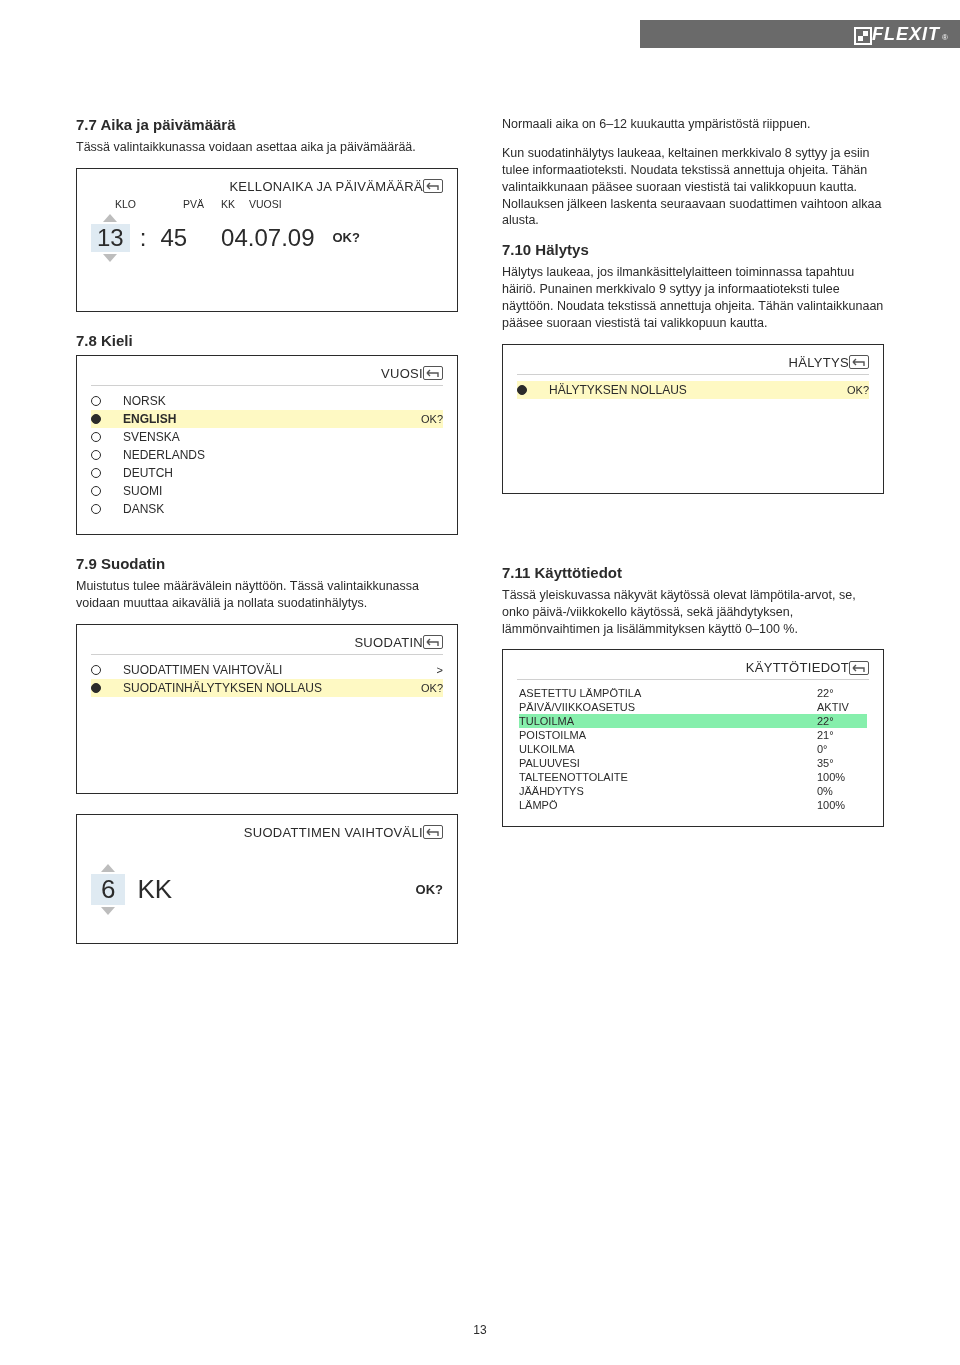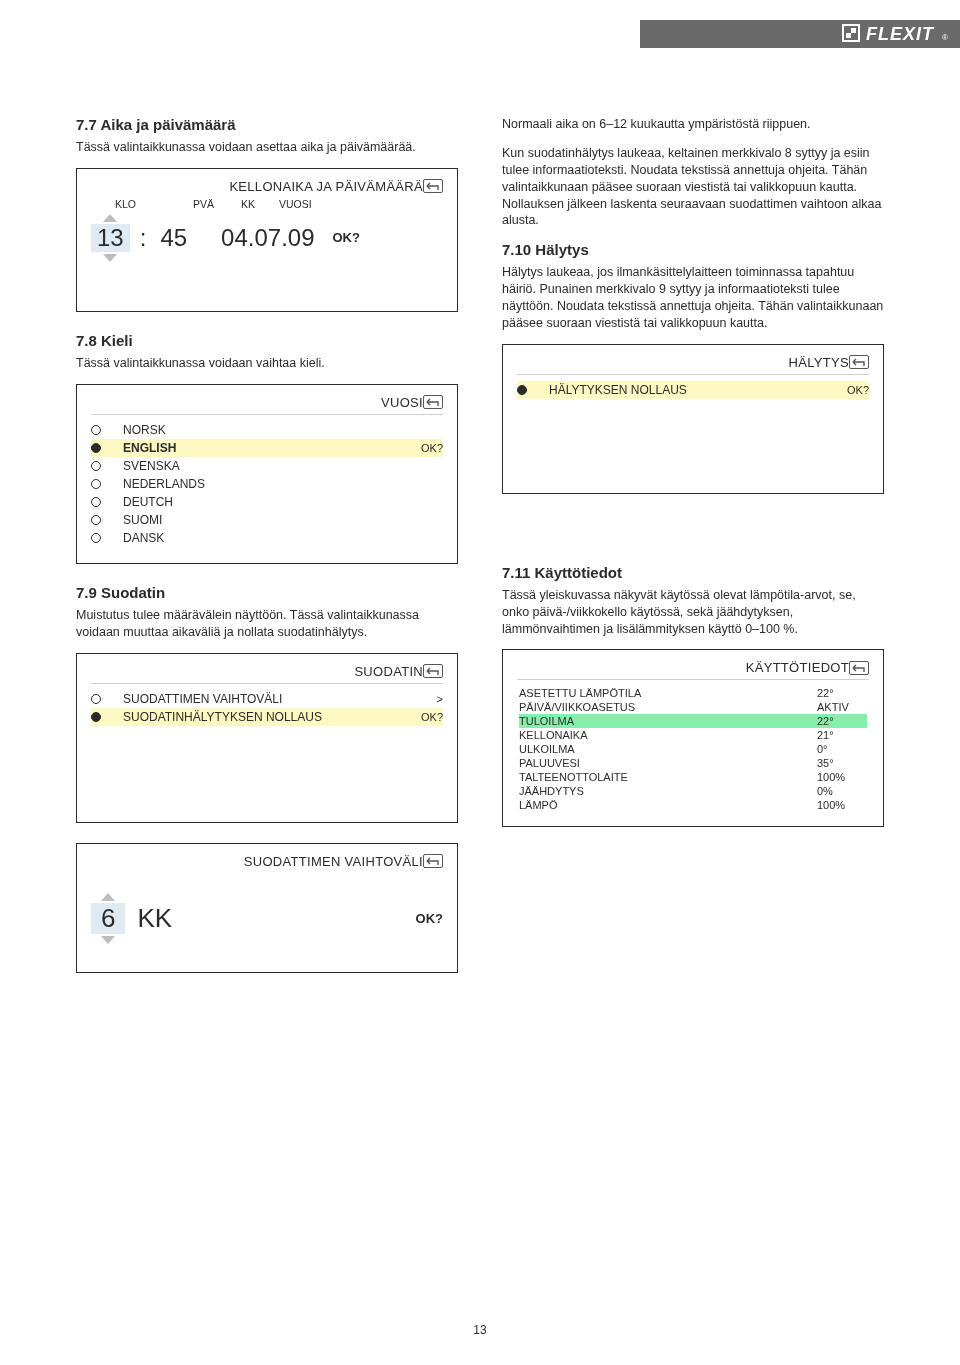--- a/index.html
+++ b/index.html
@@ -1,32 +1,32 @@
 <!DOCTYPE html>
 <html><head>
 <meta charset="utf-8">
 <style>
 *{margin:0;padding:0;box-sizing:border-box}
 body{font-family:Arial,Helvetica,sans-serif;width:960px;height:1365px;background:#fff;position:relative;color:#2b2b2b}
 .header-bar{position:absolute;top:20px;right:0;width:320px;height:28px;background:#6a6a6a;display:flex;align-items:center;justify-content:flex-end;padding-right:12px}
-.brand{display:flex;align-items:flex-start;gap:6px}
+.brand{display:flex;align-items:flex-end;}
 .brand-icon{width:18px;height:18px;border:2px solid #fff;display:flex;align-items:center;justify-content:center}
 .brand-icon::before{content:"";width:10px;height:10px;background:conic-gradient(#fff 0 25%,transparent 0 50%,#fff 0 75%,transparent 0)}
 .brand-text{color:#fff;font-size:18px;font-weight:900;font-style:italic;letter-spacing:1px}
 .dot{color:#fff;font-size:8px;margin-left:2px;align-self:flex-end;padding-bottom:3px}
 .content{position:absolute;top:116px;left:76px;right:76px;display:flex;gap:44px}
 .col{flex:1}
 h2{font-size:15px;font-weight:700;margin-bottom:6px}
 .body-text{font-size:12.5px;line-height:1.35;margin-bottom:12px}
 .panel{border:1.5px solid #2b2b2b;padding:10px 14px 14px;margin-bottom:20px;font-size:13px;min-height:40px}
 .panel-header{display:flex;justify-content:flex-end;align-items:center;font-size:13px;font-weight:400;letter-spacing:0.3px;margin-bottom:4px}
 .back-icon{width:20px;height:14px;border:1px solid #555;border-radius:2px;display:flex;align-items:center;justify-content:center}
 .back-icon svg{width:14px;height:10px}
 .divider{height:1px;background:#d0d0d0;margin:4px 0 6px}
-.time-labels{display:flex;gap:10px;font-size:10.5px;padding-left:24px;margin-bottom:4px}
+.time-labels{display:flex;font-size:10.5px;padding-left:24px;margin-bottom:4px}
 .time-labels .lbl1{width:68px}
 .time-labels .lbl2{width:38px}
 .time-labels .lbl3{width:28px}
 .time-row{display:flex;align-items:center;gap:8px}
 .spinner{display:flex;flex-direction:column;align-items:center}
 .arrow-up{width:0;height:0;border-left:7px solid transparent;border-right:7px solid transparent;border-bottom:8px solid #bdbdbd;margin-bottom:2px}
 .arrow-down{width:0;height:0;border-left:7px solid transparent;border-right:7px solid transparent;border-top:8px solid #bdbdbd;margin-top:2px}
 .time-val{font-size:24px;font-weight:400;background:#dfeaf2;padding:0 6px}
 .colon{font-size:24px;padding:0 2px}
 .date{font-size:24px;padding:0 4px}
@@ -84,21 +84,20 @@
         </div>
         <span class="colon">:</span>
         <span class="date">45</span>
         <span style="width:10px"></span>
         <span class="date">04.07.09</span>
         <span class="ok">OK?</span>
       </div>
     </div>
 
     <h2>7.8  Kieli</h2>
-    <p class="body-text">Tässä valintaikkunassa voidaan vaihtaa kieli.</p>
 
     <div class="panel" style="min-height:180px">
       <div class="panel-header">
         <span>VUOSI</span>
         <span class="back-icon">
             <svg viewBox="0 0 14 10">
               <path d="M1 5 L4 2 M1 5 L4 8 M1 5 H12 V9" stroke="#555" stroke-width="1.4" fill="none"></path>
             </svg>
           </span>
       </div>
@@ -231,21 +230,21 @@
           </div>
           <div class="info-row">
             <span>PÄIVÄ/VIIKKOASETUS</span>
             <span style="min-width: 50px;">AKTIV</span>
           </div>
           <div class="info-row selected">
             <span>TULOILMA</span>
             <span style="min-width: 50px;">22°</span>
           </div>
           <div class="info-row">
-            <span>KELLONAIKA</span>
+            <span>POISTOILMA</span>
             <span style="min-width: 50px;">21°</span>
           </div>
           <div class="info-row">
             <span>ULKOILMA</span>
             <span style="min-width: 50px;">0°</span>
           </div>
           <div class="info-row">
             <span>PALUUVESI</span>
             <span style="min-width: 50px;">35°</span>
           </div>

